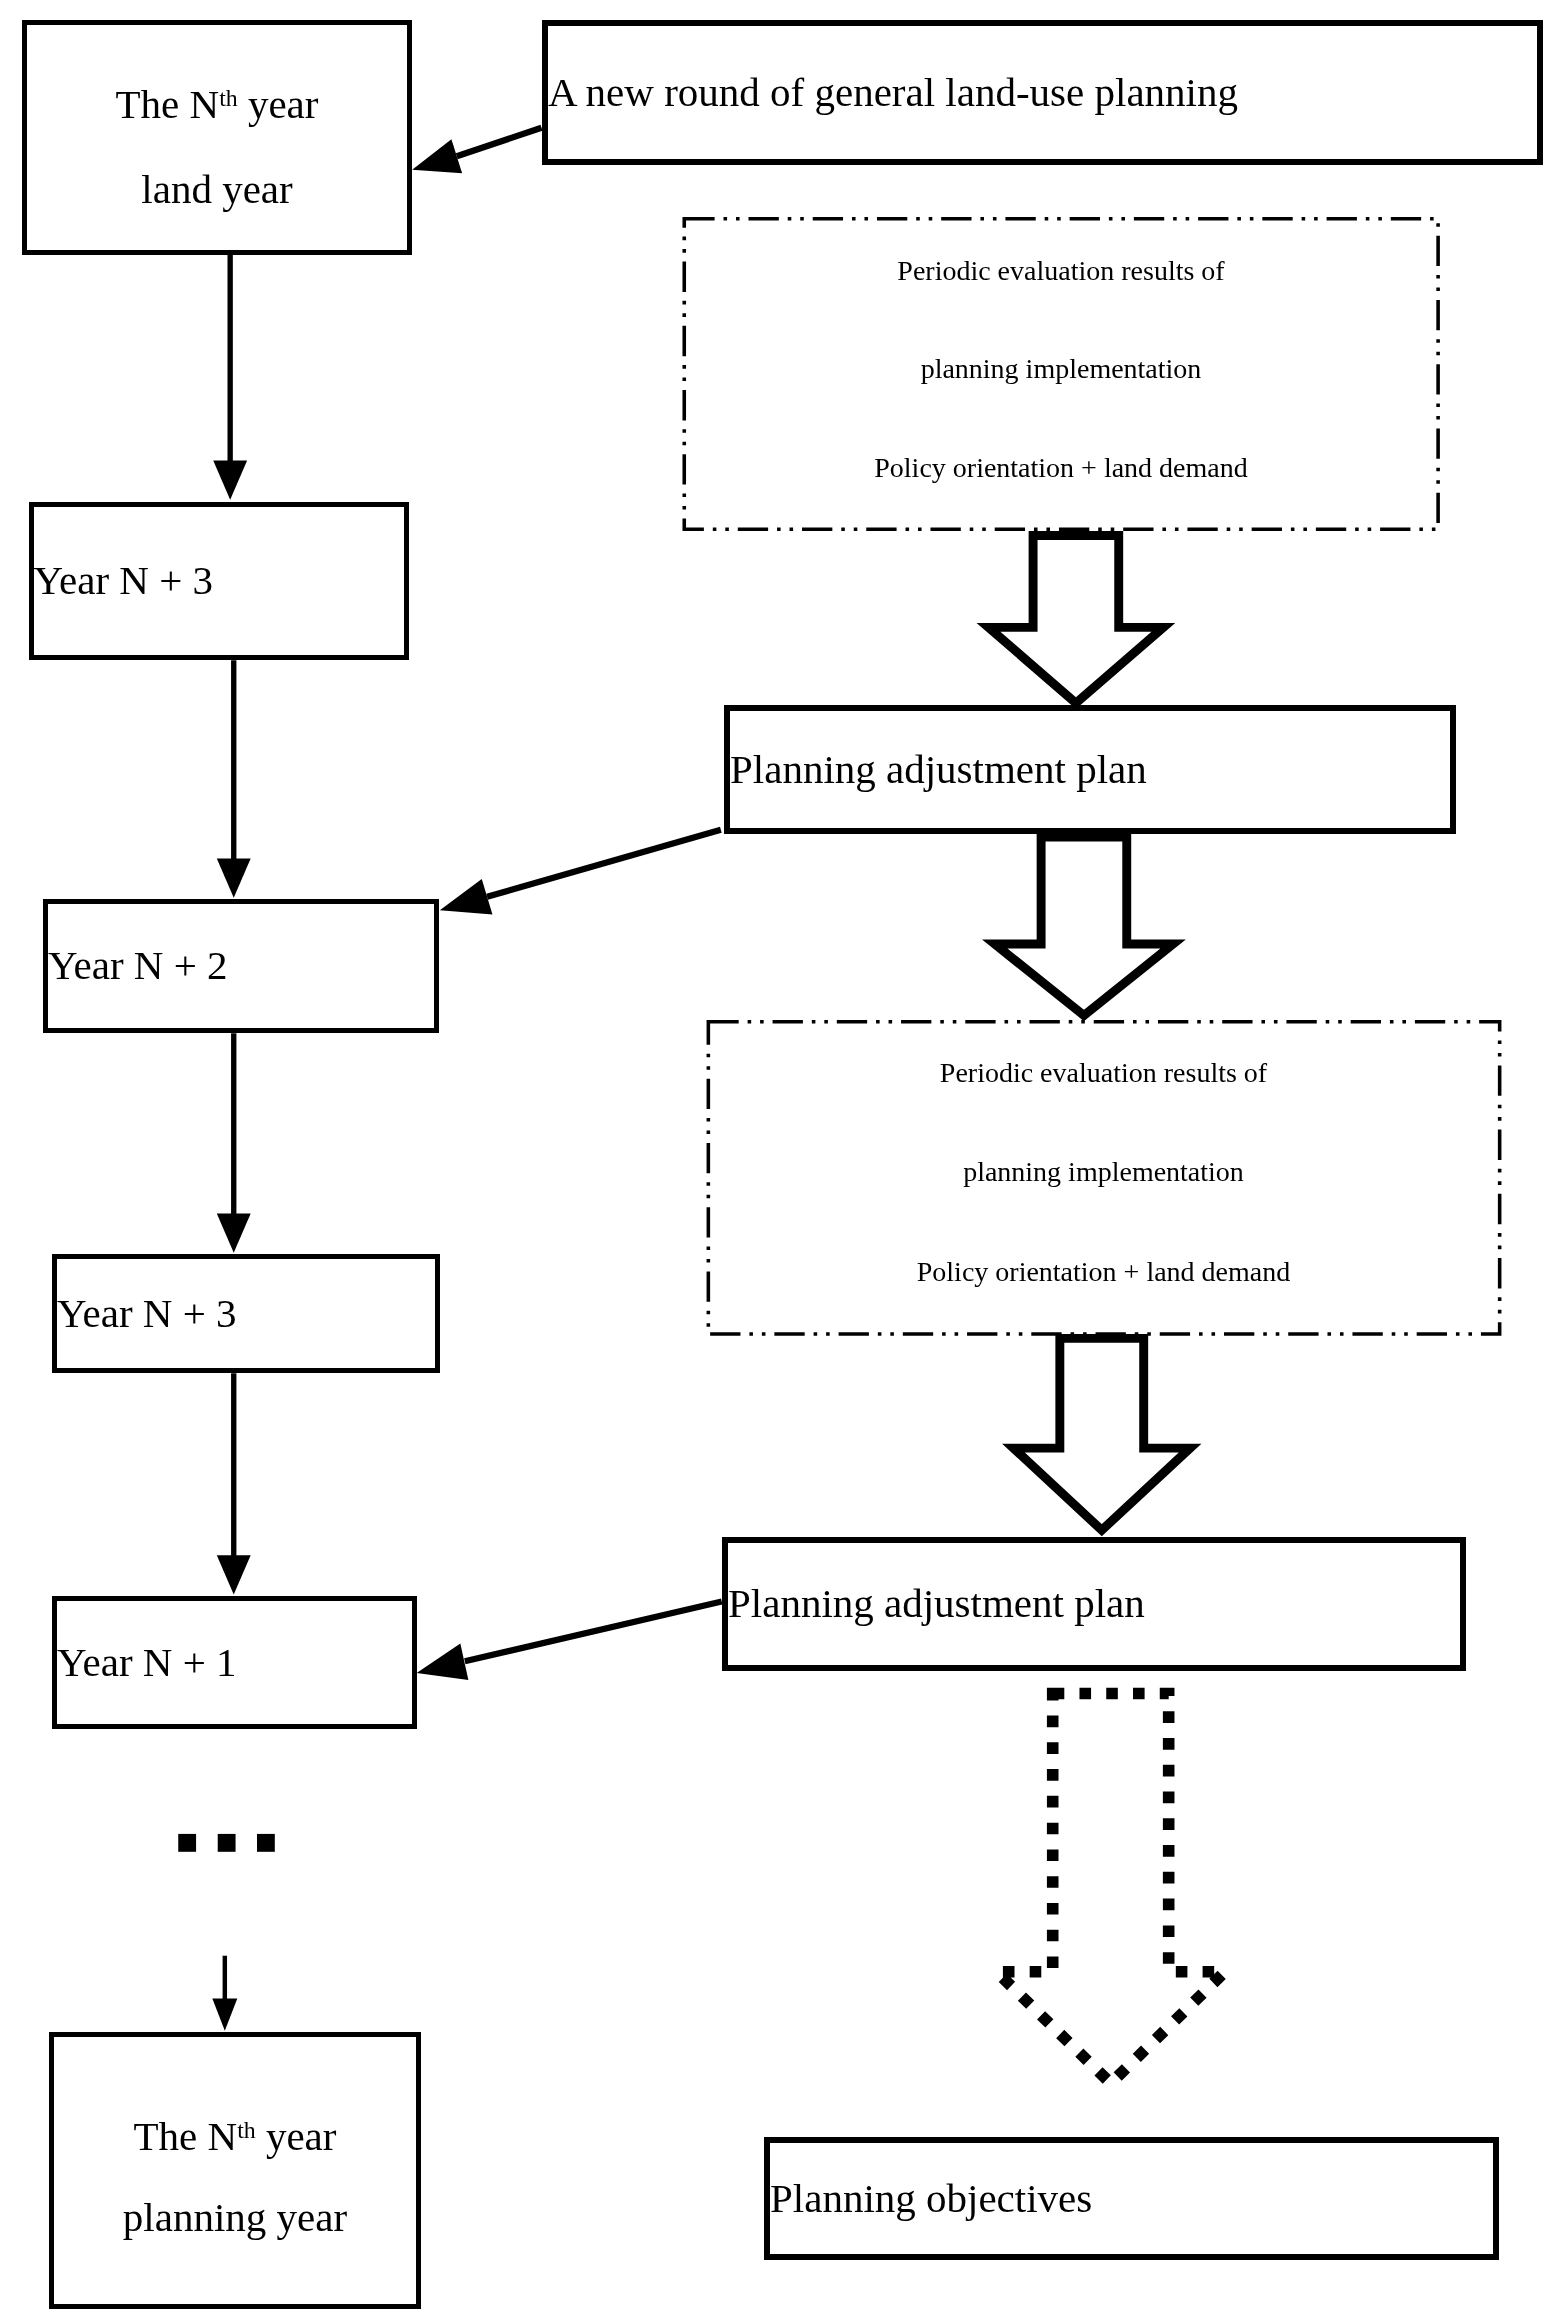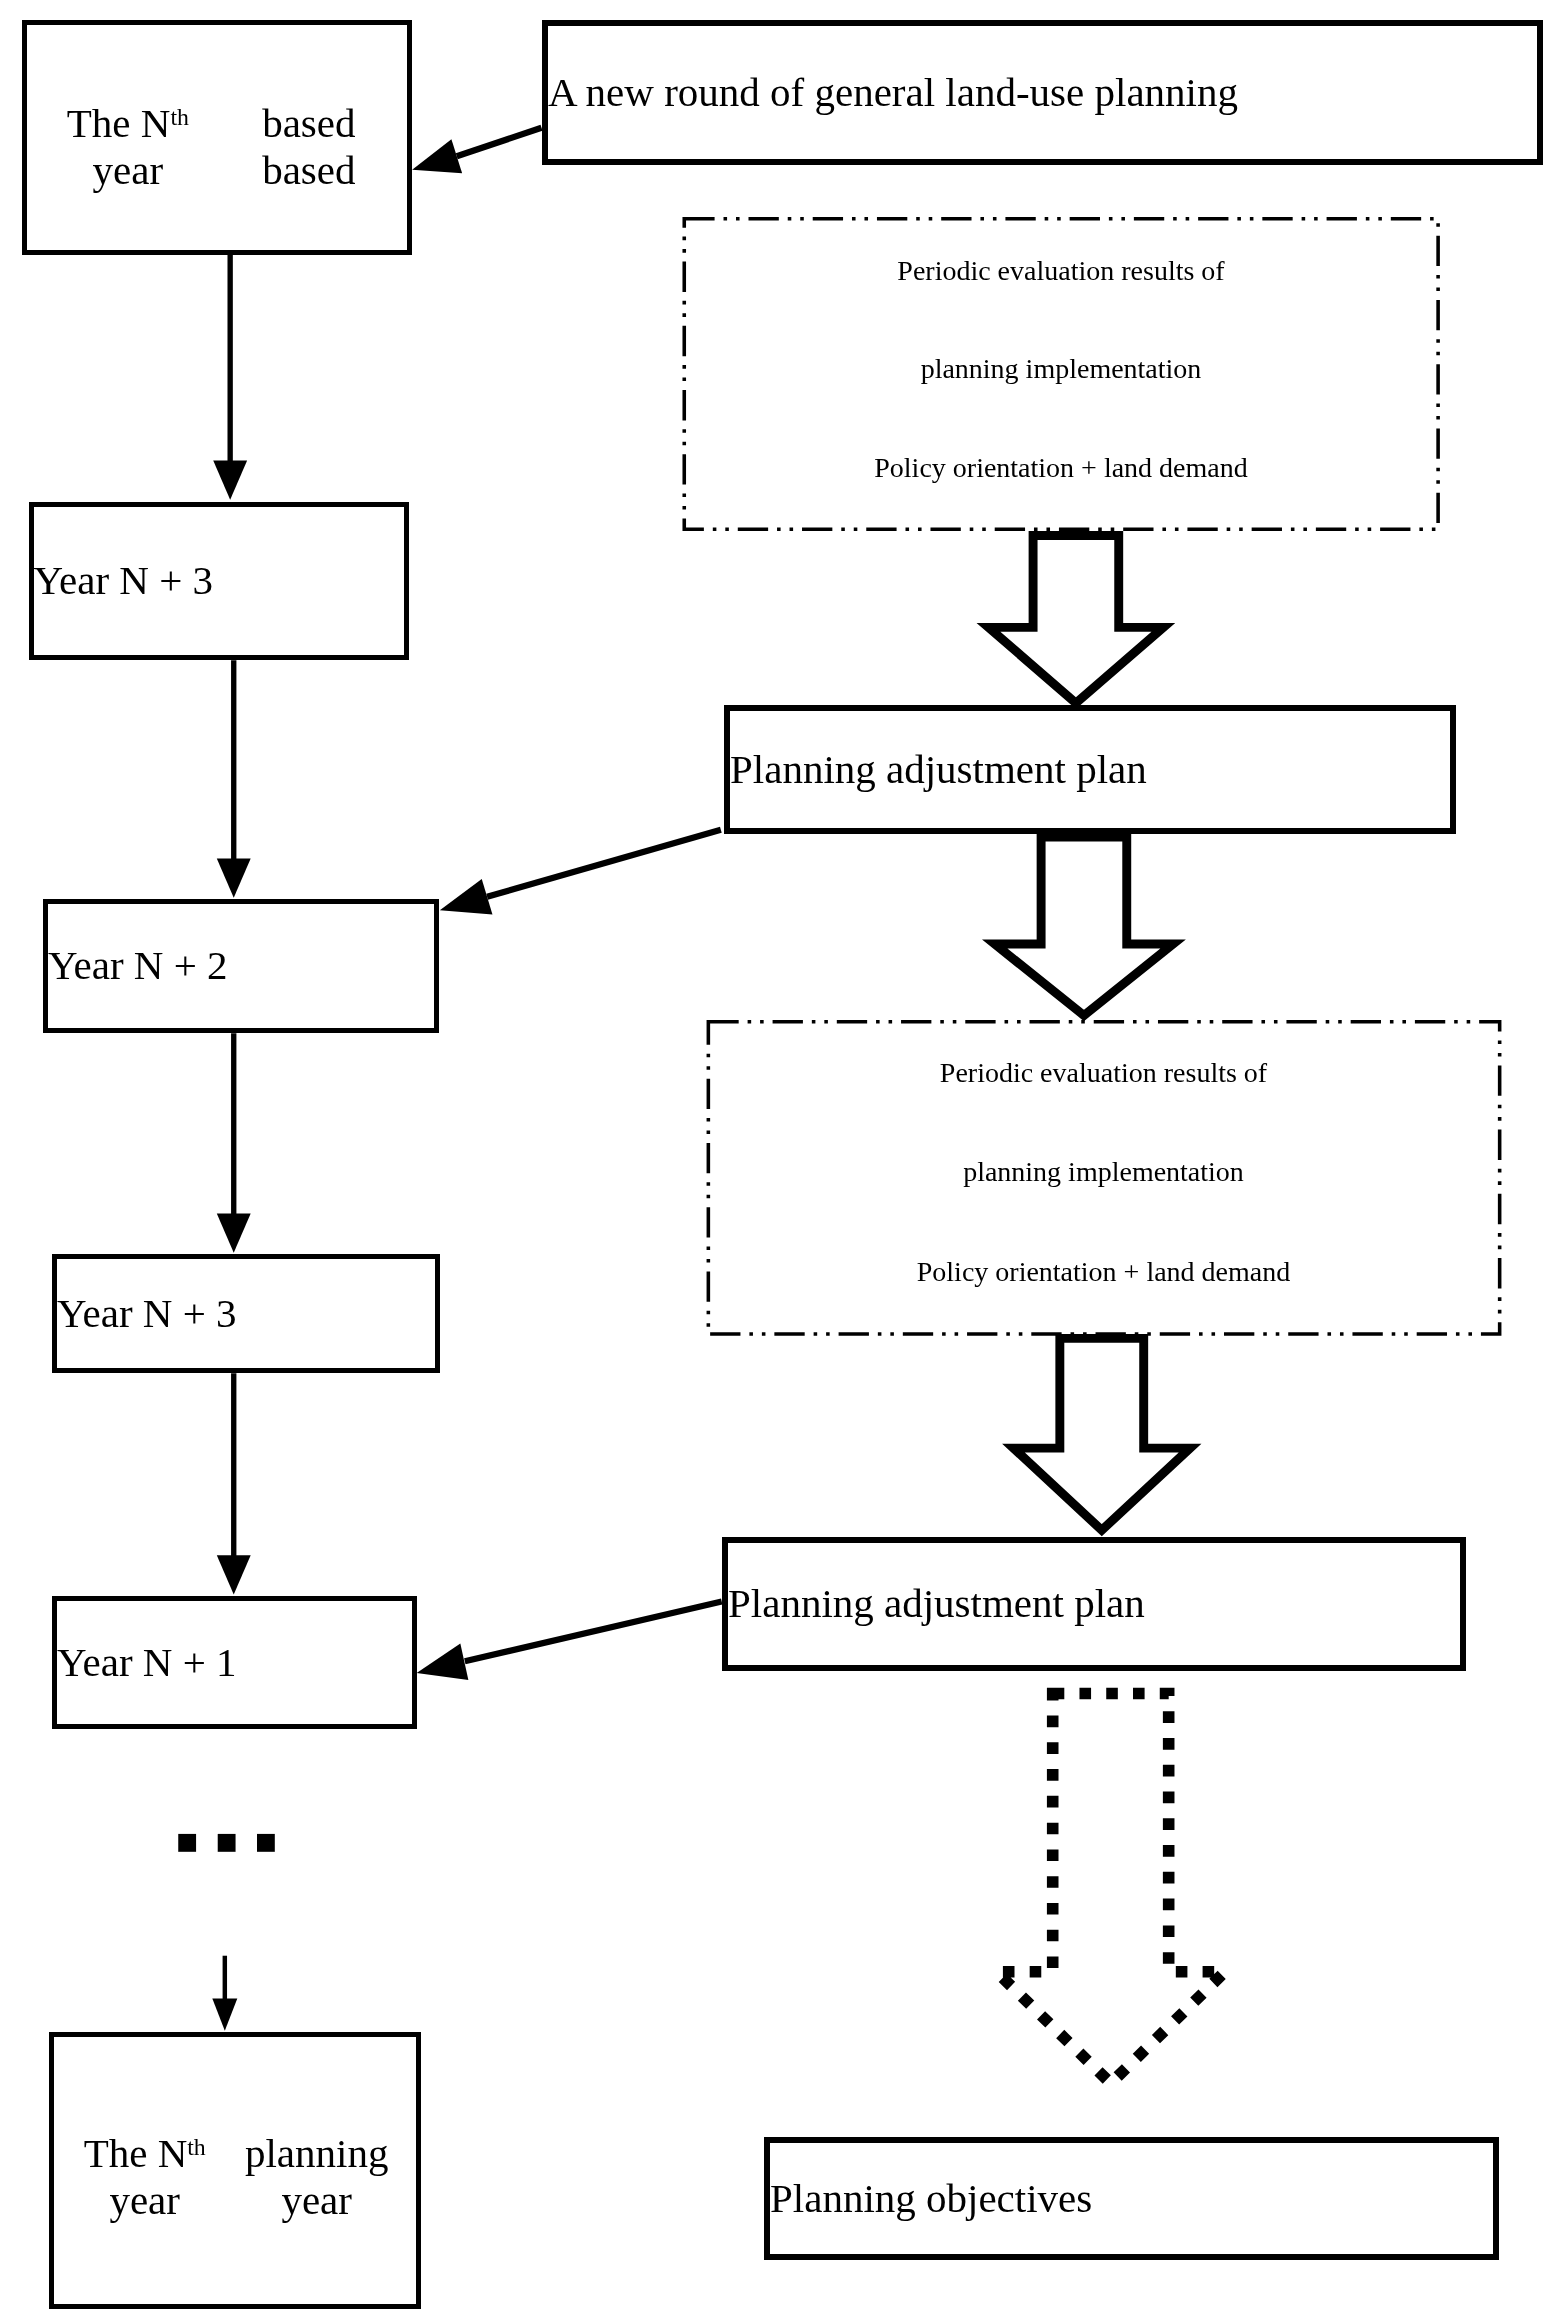--- a/index.html
+++ b/index.html
@@ -30,20 +30,21 @@
     background: #ffffff;
     display: flex;
     align-items: center;
     text-align: center;
     font-size: 41px;
     line-height: 1.15;
   }
   .solid-thin  { border: 5.4px solid #000000; }
   .solid-thick { border: 6.2px solid #000000; }
   .two-line {
+    flex-direction: column;
     justify-content: space-between;
     align-items: center;
   }
   .ghost {
     
     background: transparent;
     border: none;
     flex-direction: column;
     justify-content: space-between;
     font-size: 28px;
@@ -112,21 +113,21 @@
 
     <path d="M 1158 600 L 1254 600 L 1254 703 L 1304 703 L 1206 788 L 1108 703 L 1158 703 Z" fill="#ffffff" stroke="#000000" stroke-width="10" stroke-linejoin="miter"></path>
     <path d="M 1167 938 L 1263 938 L 1263 1058 L 1315 1058 L 1215 1138 L 1115 1058 L 1167 1058 Z" fill="#ffffff" stroke="#000000" stroke-width="10" stroke-linejoin="miter"></path>
     <path d="M 1188 1500 L 1282 1500 L 1282 1623 L 1334 1623 L 1235 1715 L 1136 1623 L 1188 1623 Z" fill="#ffffff" stroke="#000000" stroke-width="10" stroke-linejoin="miter"></path>
 
     <path d="M 1180 1898 L 1310 1898 L 1310 2210 L 1373 2210 L 1245 2335 L 1117 2210 L 1180 2210 Z" fill="#ffffff" stroke="#000000" stroke-width="13" stroke-dasharray="13 17" stroke-linejoin="miter"></path>
   </svg>
 
   <div class="node solid-thin two-line" style="left:22px; top:19.6px; width:390px; height:235px; padding:56px 9px 36px 9px;">
     <span class="ln"><span>The N</span><span class="sup">th</span><span> year</span></span>
-    <span class="ln">based based</span>
+    <span class="ln">land year</span>
   </div>
 
   <div class="node solid-thin" style="left:28.5px; top:502px; width:380px; height:158px;">
     <span>Year N + 3</span>
   </div>
 
   <div class="node solid-thin" style="left:43px; top:899px; width:396px; height:134px;">
     <span>Year N + 2</span>
   </div>
 

